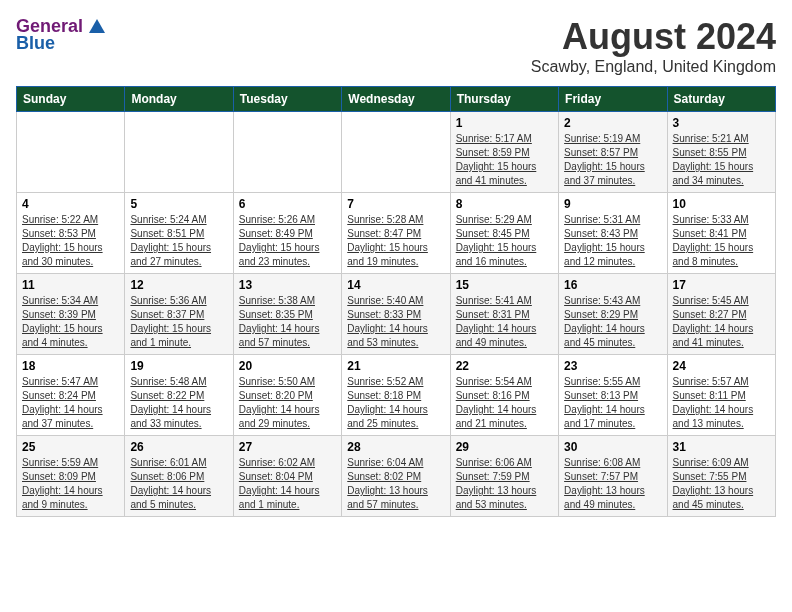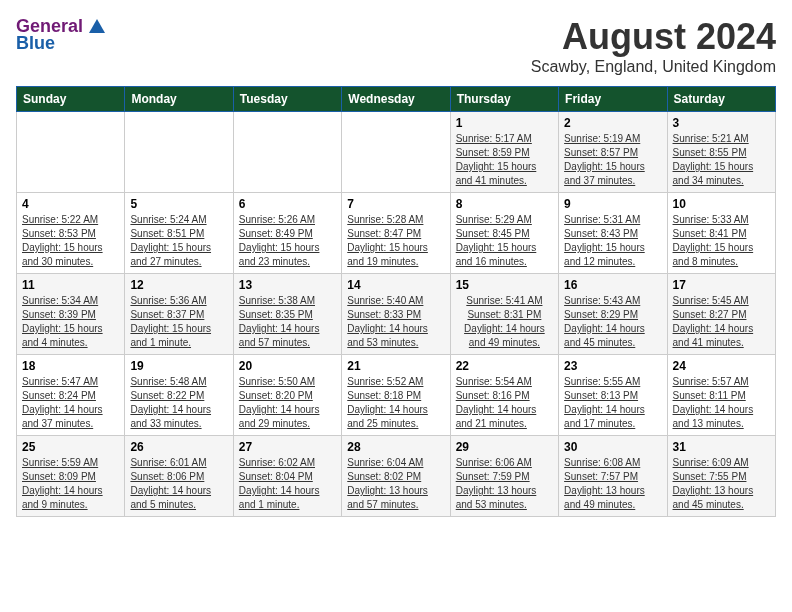--- a/index.html
+++ b/index.html
@@ -231,21 +231,21 @@
         </td>
         <td>
           <span class="day-num">14</span>
           <div class="day-detail" style="white-space: pre-line;">Sunrise: 5:40 AM
 Sunset: 8:33 PM
 Daylight: 14 hours
 and 53 minutes.</div>
         </td>
         <td>
           <span class="day-num">15</span>
-          <div class="day-detail" style="white-space: pre-line; text-align: center;">Sunrise: 5:41 AM
+          <div class="day-detail" style="white-space: pre-line;">Sunrise: 5:41 AM
 Sunset: 8:31 PM
 Daylight: 14 hours
 and 49 minutes.</div>
         </td>
         <td>
           <span class="day-num">16</span>
           <div class="day-detail" style="white-space: pre-line;">Sunrise: 5:43 AM
 Sunset: 8:29 PM
 Daylight: 14 hours
 and 45 minutes.</div>

